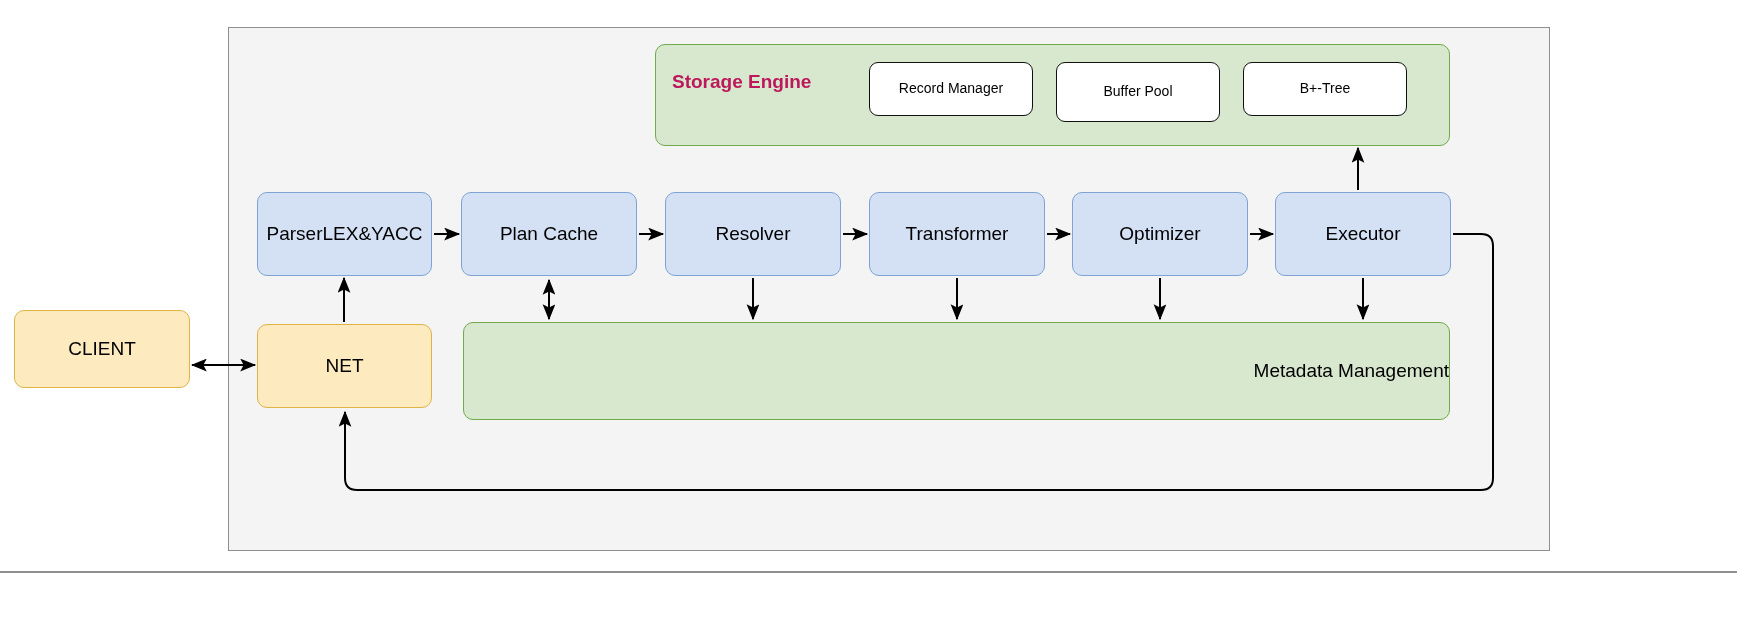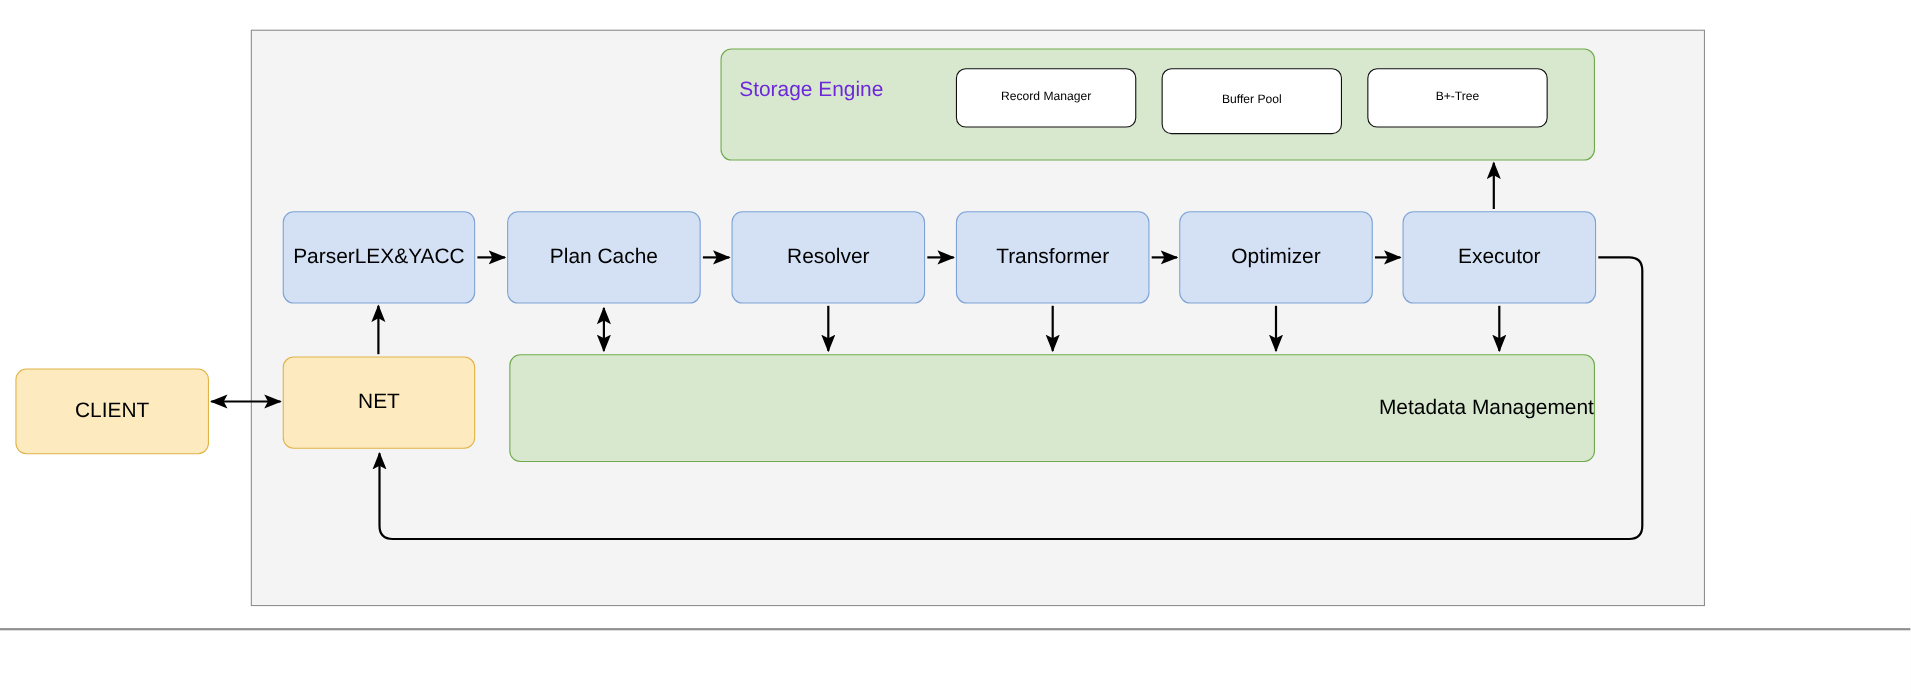--- a/index.html
+++ b/index.html
@@ -58,36 +58,37 @@
     border: 1px solid #e0b349;
   }
   .node.green-band {
     background: #d7e8cf;
     border: 1px solid #71aa4d;
   }
   .node.white {
     background: #ffffff;
     border: 1.6px solid #111111;
     border-radius: 9px;
-    font-size: 11px;
+    font-size: 14px;
   }
   .storage-group {
     position: absolute;
     box-sizing: border-box;
     background: #d7e8cf;
     border: 1px solid #71aa4d;
     border-radius: 10px;
   }
   .storage-title {
     position: absolute;
     left: 16px;
     top: 26px;
     font-size: 19px;
-    color: #6d28d9;
+    color: #be185d;
     white-space: nowrap;
+    font-weight: bold;
   }
   .band-label {
     position: absolute;
     left: 0;
     right: 0;
     top: 50%;
     transform: translateY(-50%);
     text-align: right;
     font-size: 19px;
     padding-left: 28px;
@@ -140,21 +141,21 @@
     <span>Transformer</span>
   </div>
   <div class="node blue" style="left:1275px; top:192px; width:176px; height:84px;align-items:center;">
     <span>Executor</span>
   </div>
 
   <div class="node green-band" style="left:463px; top:322px; width:987px; height:98px;">
     <span class="band-label">Metadata Management</span>
   </div>
 
-  <div class="node yellow" style="left:14px; top:335px; width:176px; height:78px;">
+  <div class="node yellow" style="left:14px; top:310px; width:176px; height:78px;">
     <span>CLIENT</span>
   </div>
   <div class="node yellow" style="left:257px; top:324px; width:175px; height:84px;">
     <span>NET</span>
   </div>
 
   <svg class="wires" viewBox="0 0 1737 633">
     <defs>
       <marker id="ah" markerWidth="9" markerHeight="9" refX="7.4" refY="3.2" orient="auto" markerUnits="strokeWidth">
         <path d="M0,0 L8,3.2 L0,6.4 L1.7,3.2 z" fill="#000000"></path>

